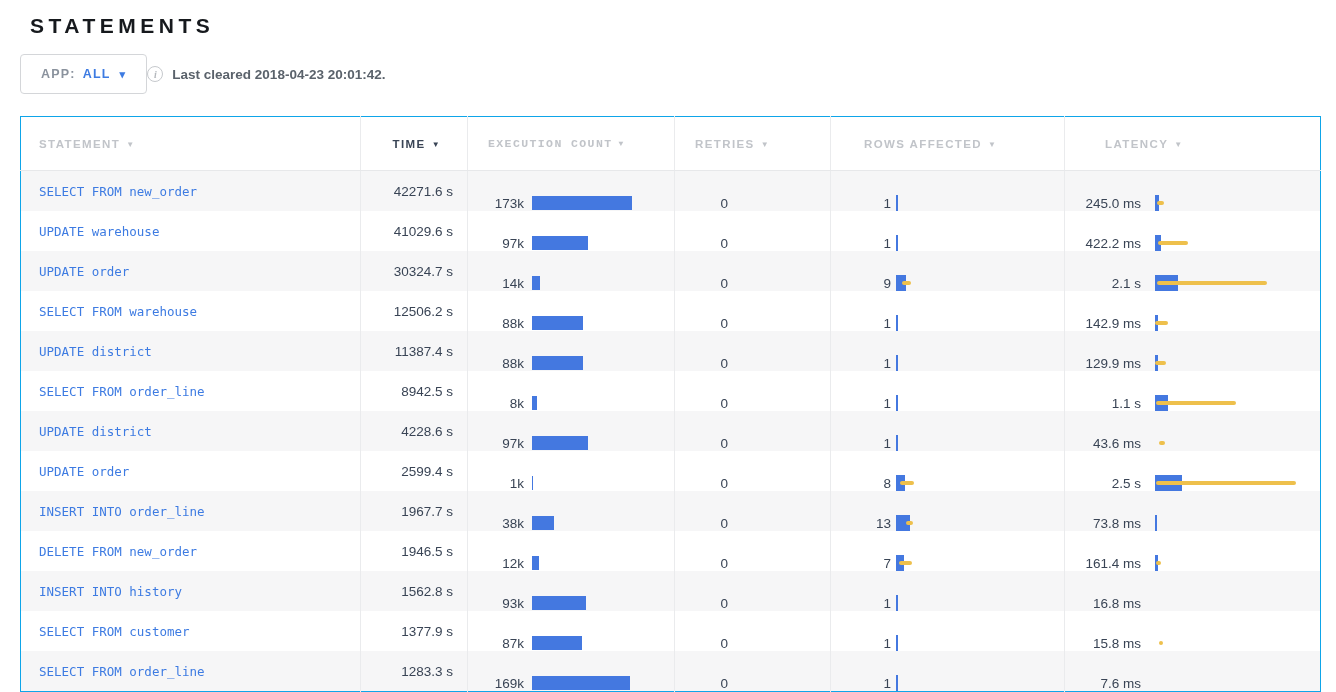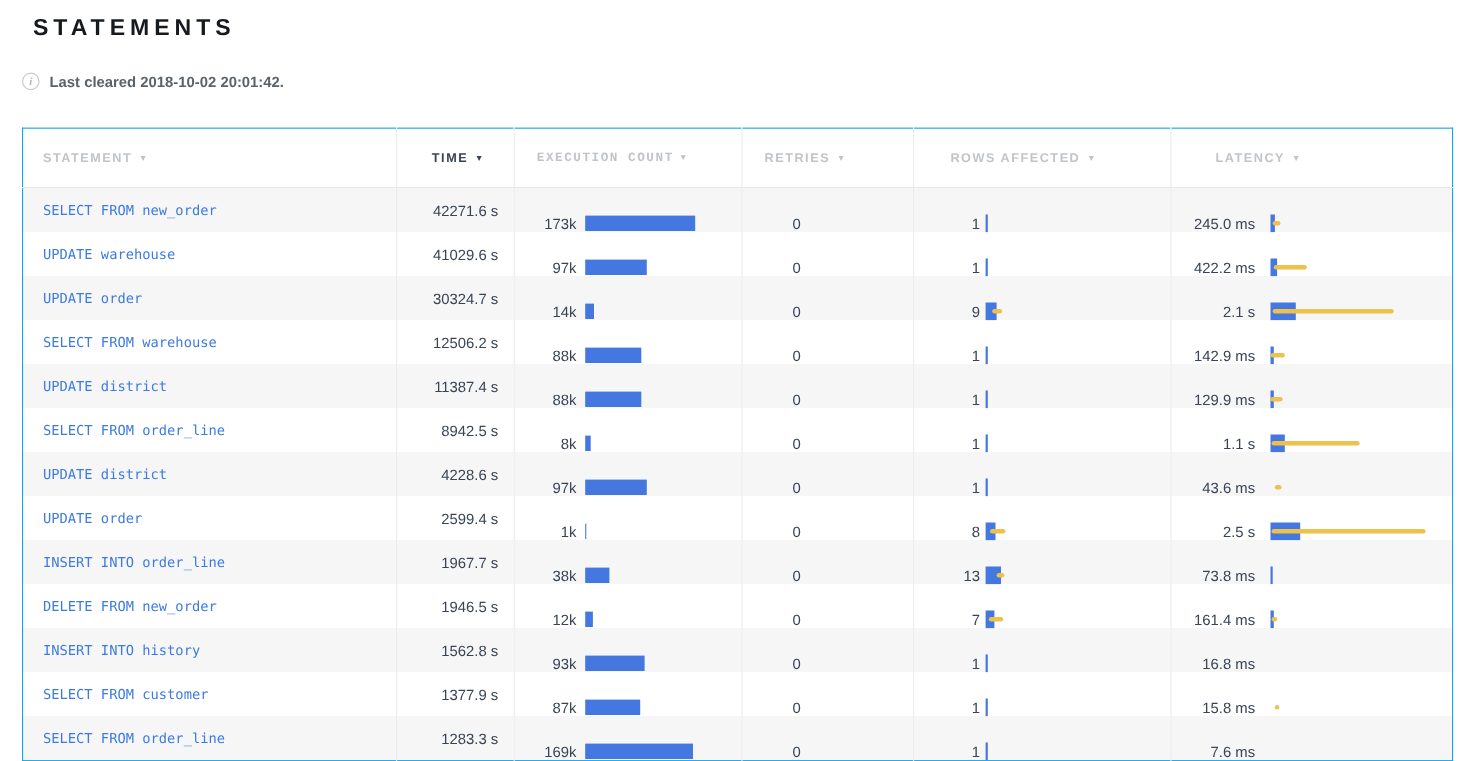--- a/index.html
+++ b/index.html
@@ -54,23 +54,28 @@
   .rowsaff .bar-blue, .lat .bar-blue { top: 0; height: 16px; }
   .bar-yellow { position: absolute; top: 6px; height: 4px; background: #eec04c;
                 border-radius: 2px; }
 </style>
 </head>
 <body>
 
 <h1 class="page-title">STATEMENTS</h1>
 
 <div class="toolbar">
+  <div class="app-filter">
+    <span class="lbl">APP:</span>
+    <span class="val">ALL</span>
+    <span class="caret">▾</span>
+  </div>
   <div class="toolbar-right">
     <span class="info-icon">i</span>
-    <span>Last cleared 2018-10-02 20:01:42.</span>
+    <span>Last cleared 2018-04-23 20:01:42.</span>
   </div>
 </div>
 
 <table>
   <colgroup>
     <col style="width:340px">
       <col style="width:107px">
       <col style="width:207px">
     <col style="width:156px">
       <col style="width:234px">

